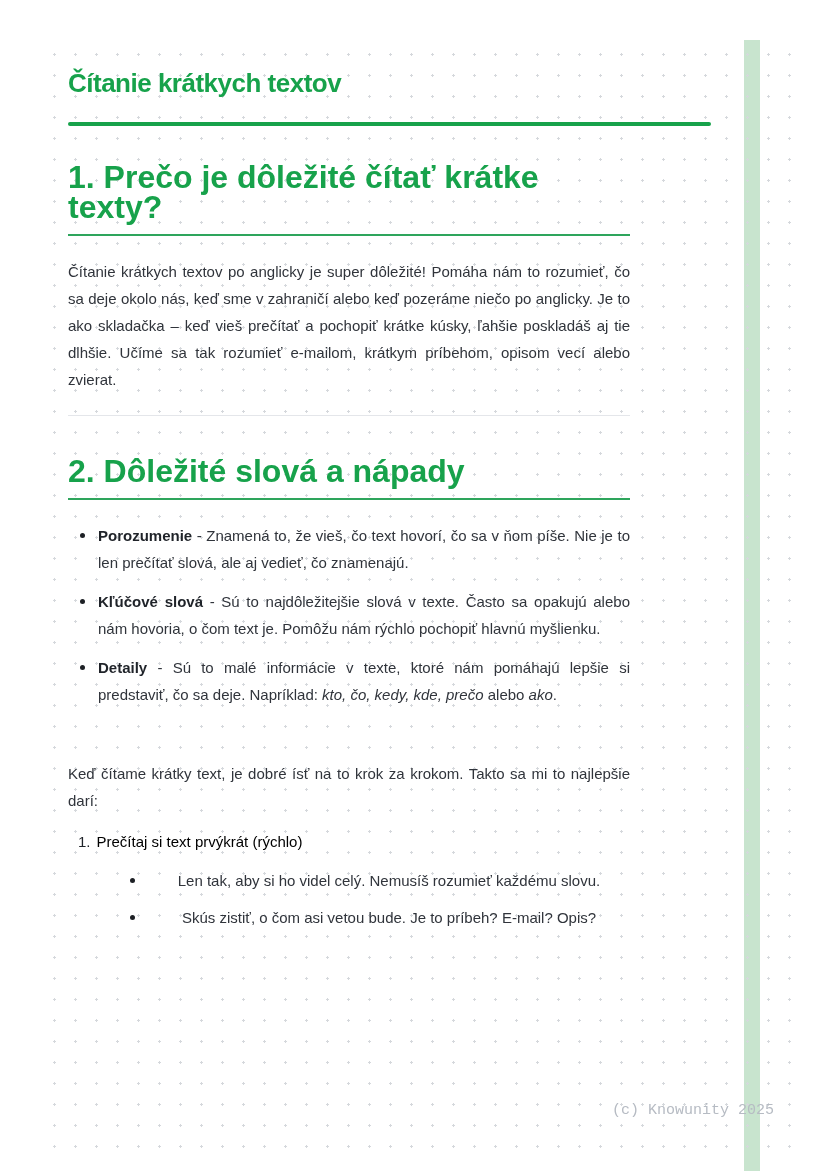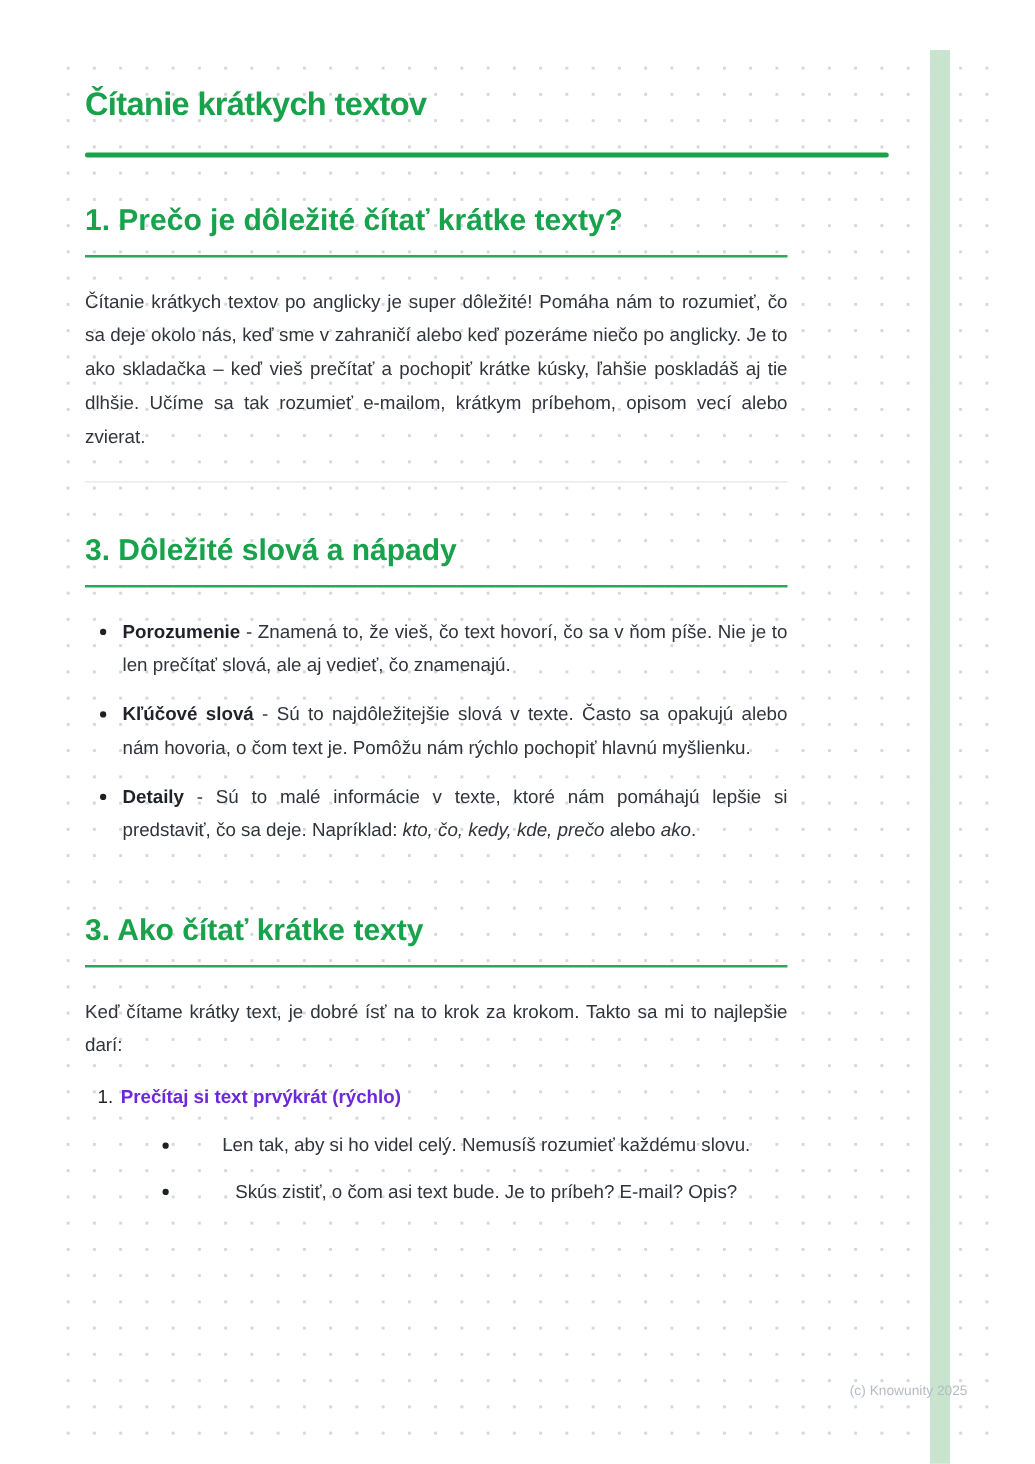--- a/index.html
+++ b/index.html
@@ -45,21 +45,21 @@
   }
   .title-rule {
     width: 643px;
     height: 4px;
     background: #17a24b;
     border-radius: 2px;
     margin: 0 0 36px 0;
   }
   h2.section-heading {
     color: #17a24b;
-    font-size: 24px;
+    font-size: 32px;
     line-height: 30px;
     font-weight: 700;
     margin: 0;
     padding-bottom: 12px;
     border-bottom: 2px solid #2ea55c;
   }
   .section-body { margin-top: 22px; }
   p.para {
     margin: 0;
     text-align: justify;
@@ -90,21 +90,21 @@
     border-radius: 50%;
     background: #1d2025;
   }
   .term { font-weight: 700; color: #1f2329; }
   .italic { font-style: italic; }
   .step {
     margin-top: 14px;
     padding-left: 10px;
   }
   .step-number { color: #1f2329; margin-right: 6px; }
-  .step-title { font-weight: 700; color: #6d28d9; }
+  .step-title { font-weight: 400; color: #000000; }
   ul.sub-bullets {
     list-style: none;
     margin: 12px 0 0 0;
     padding: 0;
     text-align: center;
   }
   ul.sub-bullets > li {
     position: relative;
     padding-left: 70px;
     margin-bottom: 10px;
@@ -113,23 +113,24 @@
     content: "";
     position: absolute;
     left: 52px; top: 11px;
     width: 5px; height: 5px;
     border-radius: 50%;
     background: #1d2025;
   }
   .watermark {
     position: absolute;
     right: 54px; bottom: 52px;
-    font-size: 11px;
+    font-size: 15px;
     color: #b6bbc3;
     z-index: 4;
+    font-family: Liberation Mono, monospace;
   }
 </style>
 </head>
 <body>
 
 <div class="edge-strip"></div>
 <div class="dot-grid"></div>
 
 <div class="content">
 
@@ -139,45 +140,44 @@
   <section>
     <h2 class="section-heading">1. Prečo je dôležité čítať krátke texty?</h2>
     <div class="section-body">
       <p class="para">Čítanie krátkych textov po anglicky je super dôležité! Pomáha nám to rozumieť, čo sa deje okolo nás, keď sme v zahraničí alebo keď pozeráme niečo po anglicky. Je to ako skladačka – keď vieš prečítať a pochopiť krátke kúsky, ľahšie poskladáš aj tie dlhšie. Učíme sa tak rozumieť e-mailom, krátkym príbehom, opisom vecí alebo zvierat.</p>
     </div>
   </section>
 
   <hr class="section-divider">
 
   <section>
-    <h2 class="section-heading">3. Dôležité slová a nápady</h2>
+    <h2 class="section-heading">2. Dôležité slová a nápady</h2>
     <div class="section-body">
       <ul class="term-list">
         <li>
           <span class="term">Porozumenie</span><span> - Znamená to, že vieš, čo text hovorí, čo sa v ňom píše. Nie je to len prečítať slová, ale aj vedieť, čo znamenajú.</span>
         </li>
         <li>
           <span class="term">Kľúčové slová</span><span> - Sú to najdôležitejšie slová v texte. Často sa opakujú alebo nám hovoria, o čom text je. Pomôžu nám rýchlo pochopiť hlavnú myšlienku.</span>
         </li>
         <li>
           <span class="term">Detaily</span><span> - Sú to malé informácie v texte, ktoré nám pomáhajú lepšie si predstaviť, čo sa deje. Napríklad: </span><span class="italic">kto, čo, kedy, kde, prečo</span><span> alebo </span><span class="italic">ako</span><span>.</span>
         </li>
       </ul>
     </div>
   </section>
 
   <section class="section-gap">
-    <h2 class="section-heading">3. Ako čítať krátke texty</h2>
     <div class="section-body">
       <p class="para">Keď čítame krátky text, je dobré ísť na to krok za krokom. Takto sa mi to najlepšie darí:</p>
       <div class="step">
         <span class="step-number">1.</span><span class="step-title">Prečítaj si text prvýkrát (rýchlo)</span>
         <ul class="sub-bullets">
           <li>Len tak, aby si ho videl celý. Nemusíš rozumieť každému slovu.</li>
-          <li>Skús zistiť, o čom asi text bude. Je to príbeh? E-mail? Opis?</li>
+          <li>Skús zistiť, o čom asi vetou bude. Je to príbeh? E-mail? Opis?</li>
         </ul>
       </div>
     </div>
   </section>
 
 </div>
 
 <div class="watermark">(c) Knowunity 2025</div>
 
 </body></html>

